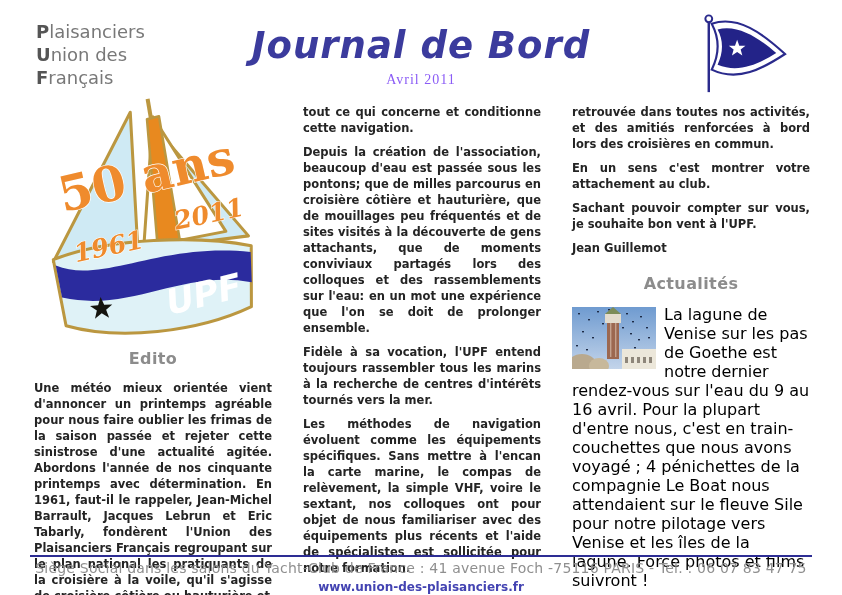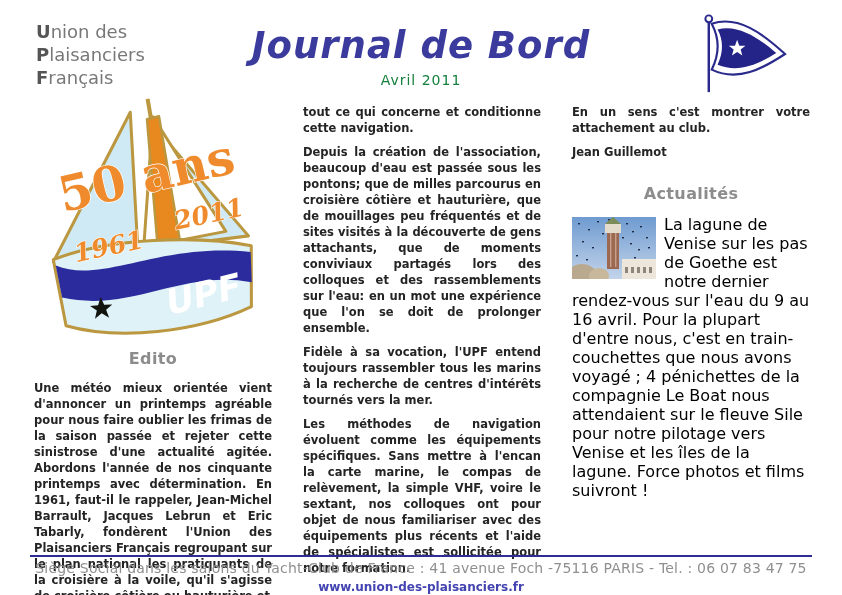--- a/index.html
+++ b/index.html
@@ -5,21 +5,21 @@
   html,body{margin:0;padding:0;}
   body{
     width:842px;height:595px;position:relative;overflow:hidden;background:#ffffff;
     font-family:"DejaVu Sans", sans-serif;
   }
   
   .org{position:absolute;left:36px;top:20px;font-size:18px;line-height:23px;color:#787878;}
   .org b{color:#555555;}
   .title-wrap{position:absolute;left:0;right:0;top:24px;text-align:center;}
   .title{font-size:37px;font-style:italic;font-weight:bold;color:#3b3b9d;letter-spacing:1px;}
-  .subtitle{font-size:14px;color:#15803d;margin-top:5px;letter-spacing:1px;}
+  .subtitle{font-size:14px;color:#8b5cf6;margin-top:5px;letter-spacing:1px;font-family:Liberation Serif, serif;}
   .flag{position:absolute;right:50px;top:10px;}
   
   .content{position:absolute;top:95px;left:34px;right:34px;display:flex;gap:31px;}
   .col{width:238px;flex:0 0 238px;}
   .col-pad{padding-top:9px;}
   p.body{font-size:11.5px;line-height:16px;color:#242424;text-align:justify;margin:0 0 8px;font-weight:bold;}
   h2.sec{font-size:16px;font-weight:bold;color:#8c8c8c;margin:0 0 12px;letter-spacing:.4px;text-align:center;}
   .edito-head{margin-top:18px;}
   .badge-wrap{margin:0 0 0 2px;}
   .news-item{margin-bottom:11px;}
@@ -28,22 +28,22 @@
   
   .footer{position:absolute;left:30px;right:30px;top:555px;border-top:2px solid #2d2d94;text-align:center;padding-top:3px;}
   .addr{font-size:14px;color:#8f8f8f;letter-spacing:.2px;}
   .site{font-size:12px;color:#4343b2;margin-top:2px;display:inline-block;text-decoration:none;font-weight:bold;}
   svg text{user-select:none;}
 </style>
 </head>
 <body>
 
 <div class="org">
+  <div><b>P</b><span>laisanciers</span></div>
   <div><b>U</b><span>nion des</span></div>
-  <div><b>P</b><span>laisanciers</span></div>
   <div><b>F</b><span>rançais</span></div>
 </div>
 
 <div class="title-wrap">
   <div class="title">Journal de Bord</div>
   <div class="subtitle">Avril 2011</div>
 </div>
 
 <div class="flag">
   <svg width="98" height="88" viewBox="0 0 100 90">
@@ -91,22 +91,24 @@
 
   <div class="col col-pad">
     <p class="body">tout ce qui concerne et conditionne cette navigation.</p>
     <p class="body">Depuis la création de l'association, beaucoup d'eau est passée sous les pontons; que de milles parcourus en croisière côtière et hauturière, que de mouillages peu fréquentés et de sites visités à la découverte de gens attachants, que de moments conviviaux partagés lors des colloques et des rassemblements sur l'eau: en un mot une expérience que l'on se doit de prolonger ensemble.</p>
     <p class="body">Fidèle à sa vocation, l'UPF entend toujours rassembler tous les marins à la recherche de centres d'intérêts tournés vers la mer.</p>
     <p class="body">Les méthodes de navigation évoluent comme les équipements spécifiques. Sans mettre à l'encan la carte marine, le compas de relèvement, la simple VHF, voire le sextant, nos colloques ont pour objet de nous familiariser avec des équipements plus récents et l'aide de spécialistes est sollicitée pour notre formation.</p>
 
   </div>
 
   <div class="col col-pad">
+    <p class="body">retrouvée dans toutes nos activités, et des amitiés renforcées à bord lors des croisières en commun.</p>
     <p class="body">En un sens c'est montrer votre attachement au club.</p>
-    <p class="body" style="margin-bottom:24px;">Jean Guillemot</p>
+    <p class="body">Sachant pouvoir compter sur vous, je souhaite bon vent à l'UPF.</p>
+    <p class="body" style="margin-bottom:18px;">Jean Guillemot</p>
 
     <h2 class="sec" style="margin-top:14px;">Actualités</h2>
 
     <div class="news-item">
       <span class="photo">
         <svg width="84" height="62" viewBox="0 0 84 62">
           <defs>
             <linearGradient id="sky1" x1="0" y1="0" x2="0" y2="1">
               <stop offset="0" stop-color="#6f9bd0"></stop>
                 <stop offset="1" stop-color="#c3d4ea"></stop>

